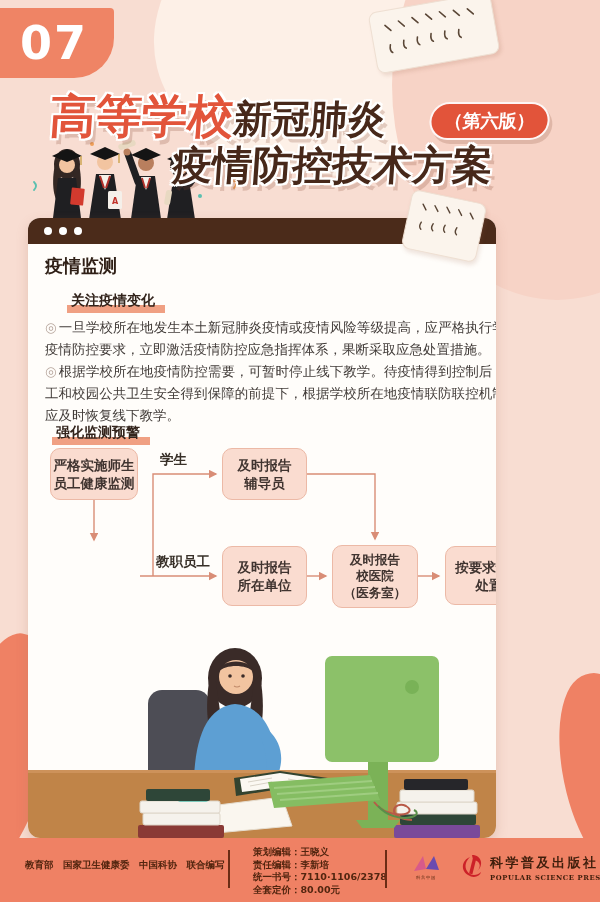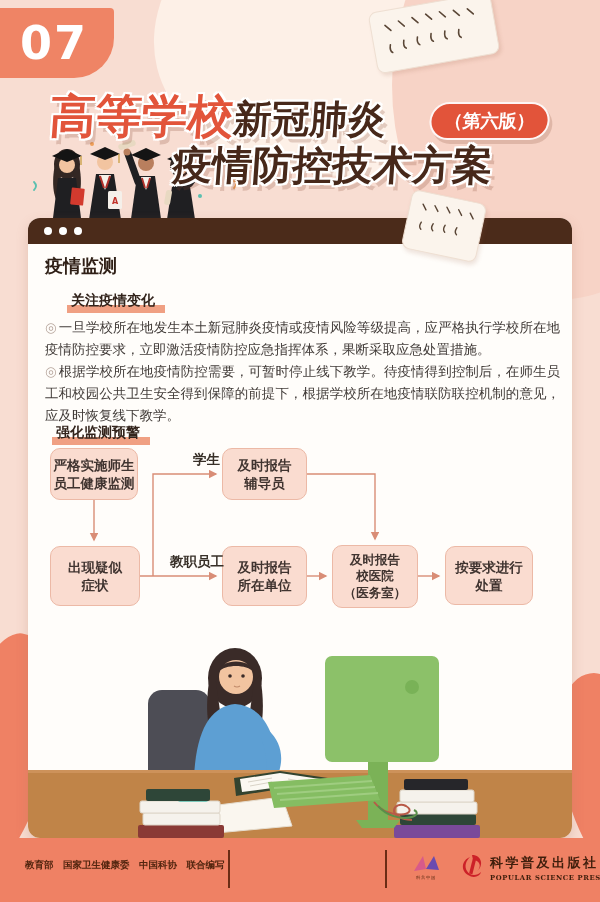--- a/index.html
+++ b/index.html
@@ -26,38 +26,38 @@
     text-shadow:-2px 0 #fff,2px 0 #fff,0 -2px #fff,0 2px #fff,-2px -2px #fff,2px 2px #fff,2px -2px #fff,-2px 2px #fff,5px 6px 0 rgba(130,70,45,.22);}
   .t-orange{font-size:46px;color:#e2543a;
     text-shadow:-2px 0 #fff,2px 0 #fff,0 -2px #fff,0 2px #fff,-2px -2px #fff,2px 2px #fff,2px -2px #fff,-2px 2px #fff,5px 6px 0 rgba(130,70,45,.22);}
   .t-brown{font-size:38px;color:#47281a;
     text-shadow:-2px 0 #fff,2px 0 #fff,0 -2px #fff,0 2px #fff,-2px -2px #fff,2px 2px #fff,2px -2px #fff,-2px 2px #fff,5px 6px 0 rgba(130,70,45,.22);}
   .t-pill{position:absolute;left:432px;top:16px;background:#e2543a;color:#fff;font-size:18px;font-weight:700;
     padding:5px 13px;border-radius:22px;border:2px solid rgba(255,255,255,.95);white-space:nowrap;box-shadow:3px 4px 0 rgba(130,70,45,.2);}
   
   .grads{left:22px;top:138px;width:225px;height:88px;z-index:1;}
   
-  .card{left:28px;top:218px;width:544px;height:620px;background:#fffdfa;border-radius:12px;overflow:hidden;z-index:2;
+  .card{left:28px;top:218px;width:468px;height:620px;background:#fffdfa;border-radius:12px;overflow:hidden;z-index:2;
     box-shadow:0 5px 12px rgba(170,110,90,.25);}
   .card-bar{position:absolute;left:0;top:0;width:100%;height:26px;background:#4b2b1a;display:flex;align-items:center;padding-left:16px;gap:7px;box-sizing:border-box;}
   .dot{width:8px;height:8px;border-radius:50%;background:#fff;}
   .sec-heading{position:absolute;left:17px;top:36px;font-size:18px;font-weight:800;color:#2f1f16;}
   .subhead{position:absolute;left:24px;display:inline-block;font-size:14px;font-weight:800;color:#33241c;
     background:linear-gradient(to top,#f0a083 40%,transparent 40%);padding:0 10px 3px 4px;}
   .sub1{top:74px;margin-left:15px;} .sub2{top:206px;}
   .bullets{position:absolute;left:17px;top:98px;width:515px;height:108px;overflow:hidden;}
   .bullet{font-size:13.5px;line-height:22px;color:#413b38;text-align:justify;}
   .bullet .marker{color:#b9a89f;margin-right:2px;}
   
   .flow{position:absolute;left:0;top:225px;width:544px;height:172px;}
   .flow-arrows{position:absolute;left:0;top:0;width:544px;height:172px;}
   .fbox{position:absolute;background:#fadcd0;border:1.5px solid #ecb9a6;border-radius:10px;box-sizing:border-box;
     display:flex;flex-direction:column;align-items:center;justify-content:center;
     font-size:13.5px;line-height:18px;font-weight:700;color:#403430;text-align:center;}
-  .flabel{position:absolute;font-size:13.5px;font-weight:700;color:#383028;text-align:right;}
+  .flabel{position:absolute;font-size:13.5px;font-weight:700;color:#383028;text-align:left;}
   
   .illus{position:absolute;left:0;top:412px;width:544px;height:208px;}
   
   .footer{left:0;top:838px;width:600px;height:64px;background:#ef8164;z-index:3;}
   .f-left{position:absolute;left:25px;top:20px;font-size:9.5px;line-height:14px;font-weight:600;color:#52250f;}
   .f-mid{position:absolute;left:253px;top:8px;font-size:9.5px;line-height:12.5px;font-weight:600;color:#52250f;}
   .f-div{position:absolute;top:12px;width:1.5px;height:38px;background:#6b2c15;}
   .fd1{left:228px;} .fd2{left:385px;}
   .f-bfly{position:absolute;left:412px;top:17px;width:28px;height:26px;text-align:center;}
   .f-bfly .cap{font-size:6px;color:#5a2a12;transform:scale(.72);transform-origin:center top;letter-spacing:1px;white-space:nowrap;}
@@ -191,24 +191,20 @@
           <path d="M125,133 V31 H188" marker-end="url(#ah)"></path>
           <path d="M279,31 H347 V96" marker-end="url(#ah)"></path>
           <path d="M279,133 H298" marker-end="url(#ah)"></path>
           <path d="M390,133 H411" marker-end="url(#ah)"></path>
         </g>
       </svg>
       <div class="fbox" style="left:22px;top:5px;width:88px;height:52px">
         <span>严格实施师生</span>
         <span>员工健康监测</span>
       </div>
-      <div class="fbox" style="left:22px;top:103px;width:90px;height:60px">
-        <span>出现疑似</span>
-        <span>症状</span>
-      </div>
       <div class="fbox" style="left:194px;top:5px;width:85px;height:52px">
         <span>及时报告</span>
         <span>辅导员</span>
       </div>
       <div class="fbox" style="left:194px;top:103px;width:85px;height:60px">
         <span>及时报告</span>
         <span>所在单位</span>
       </div>
       <div class="fbox" style="left:304px;top:102px;width:86px;height:63px;font-size:12.5px;line-height:16.5px">
         <span>及时报告</span>
@@ -301,20 +297,26 @@
           <path d="M50,28 q-2,5 1,7"></path>
       </g>
     </svg>
   </div>
 
   <div class="abs footer">
     <div class="f-left">
       <div>教育部　国家卫生健康委　中国科协　联合编写</div>
     </div>
     <div class="f-div fd1"></div>
+    <div class="f-mid">
+      <div>策划编辑：王晓义</div>
+      <div>责任编辑：李新培</div>
+      <div>统一书号：7110·1106/2378</div>
+      <div>全套定价：80.00元</div>
+    </div>
     <div class="f-div fd2"></div>
     <div class="f-bfly">
       <svg width="26" height="16" viewBox="0 0 26 16">
         <polygon points="1,16 10,1 13,14" fill="#d85a8a"></polygon>
         <polygon points="13,14 21,1 26,15" fill="#6a4ab0"></polygon>
       </svg>
       <div class="cap">科普中国</div>
     </div>
     <div class="f-press">
       <svg width="24" height="26" viewBox="0 0 24 26">

